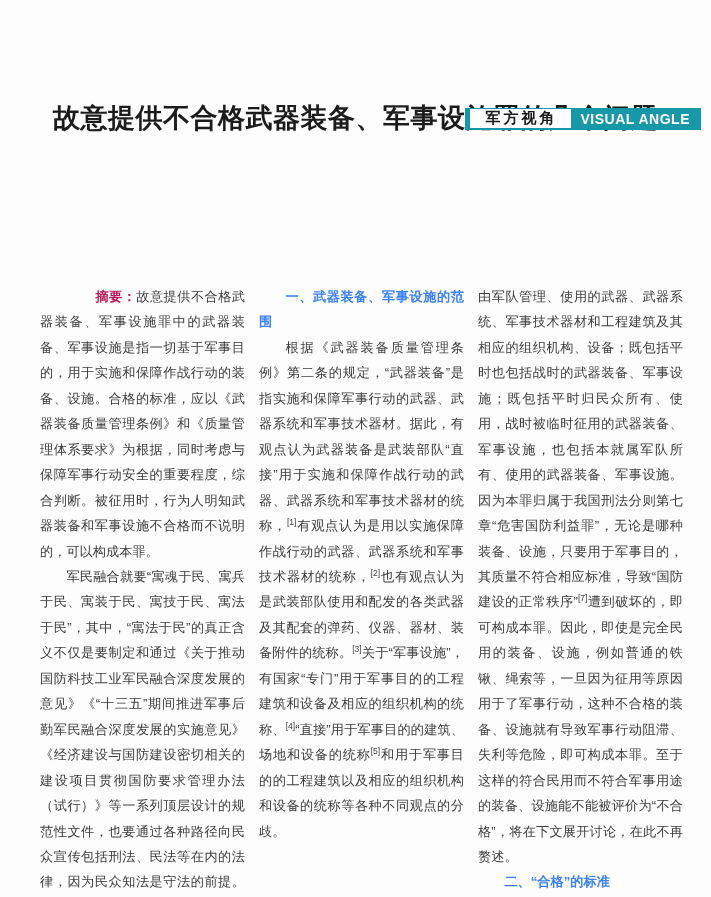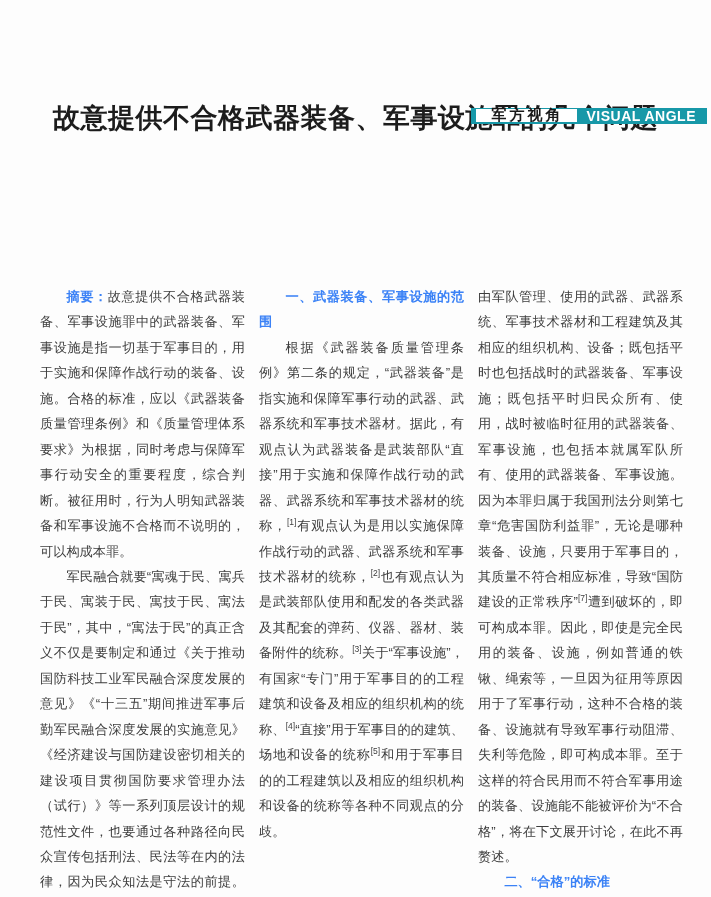--- a/index.html
+++ b/index.html
@@ -6,22 +6,22 @@
   html, body {
     width: 711px; height: 897px;
     background: #fdfdfd;
     font-family: "Liberation Sans", "DejaVu Sans", sans-serif;
     overflow: hidden;
   }
   .page { position: relative; width: 711px; height: 897px; }
 
   
   .badge {
-    position: absolute; top: 8px; right: 4px;
-    display: flex; align-items: stretch; height: 16px;
+    position: absolute; top: 8px; right: 10px;
+    display: flex; align-items: stretch; height: 22px;
     border: 1px solid #1798a8;
     border-left: 5px solid #1798a8;
     border-bottom: 2px solid #1798a8;
   }
   .badge-cn {
     background: #ffffff; color: #1a1a1a;
     font-weight: bold; font-size: 15px; letter-spacing: 3px;
     display: flex; align-items: center; padding: 0 13px 0 16px;
   }
   .badge-en {
@@ -57,21 +57,21 @@
     width: 205px; flex: 0 0 205px;
     font-size: 13.2px; line-height: 25.45px;
     color: #3d3d3d;
     text-align: justify;
     overflow: hidden;
   }
   .col p { margin: 0; }
   .col p.para { text-indent: 2em; }
   .col p.cont { text-indent: 0; }
   .col p.heading { text-indent: 2em; font-weight: bold; color: #3b82f6; }
-  .col b.lead { color: #3b82f6; }
+  .col b.lead { color: #be185d; margin-left: 29px; }
   .col sup { font-size: 8.5px; line-height: 0; vertical-align: super; }
 </style>
 </head>
 <body>
 
 <div class="page">
 
   <div class="badge">
     <span class="badge-cn">军方视角</span>
     <span class="badge-en">VISUAL ANGLE</span>

